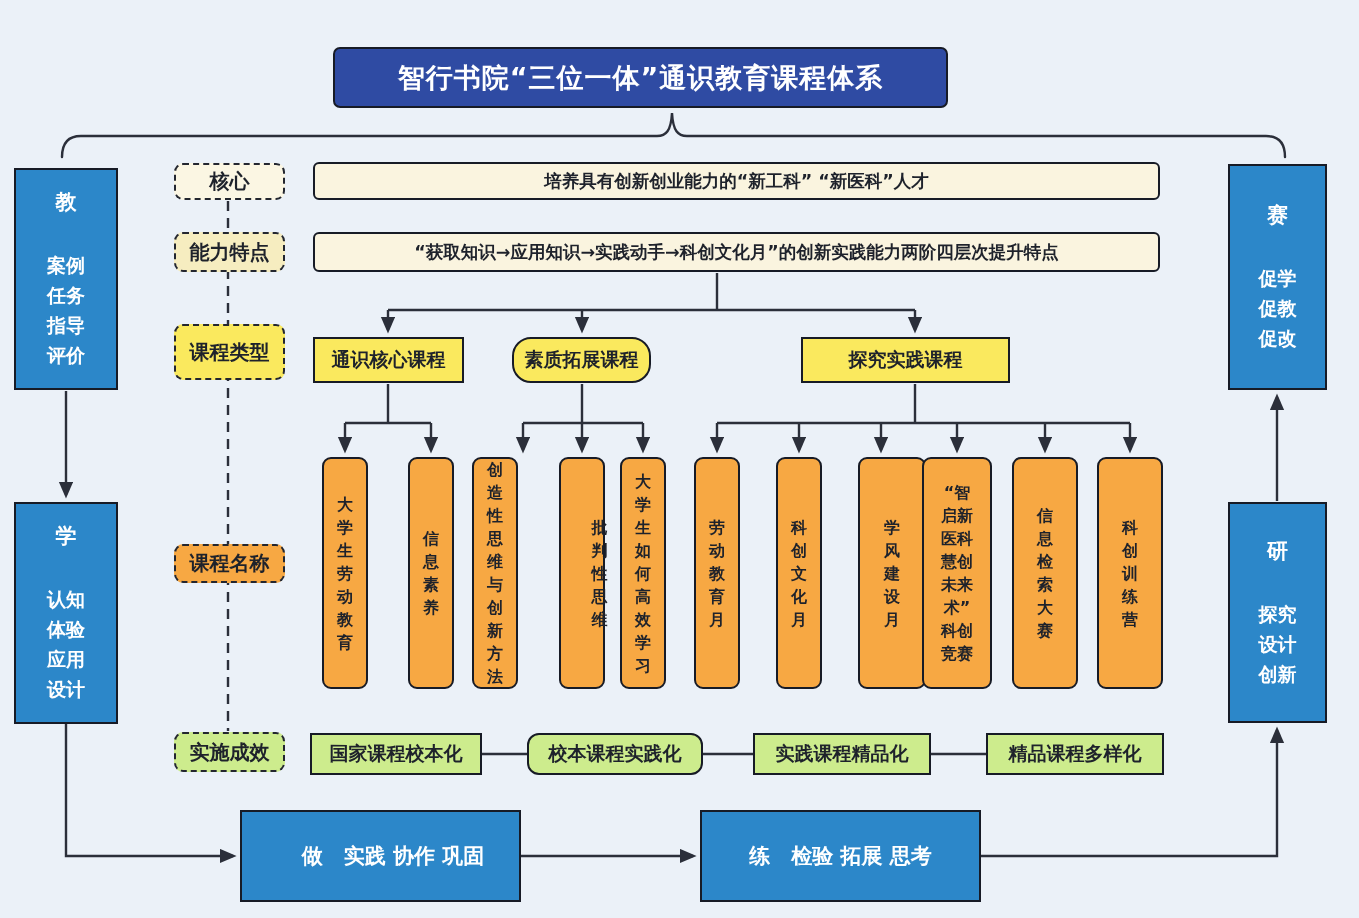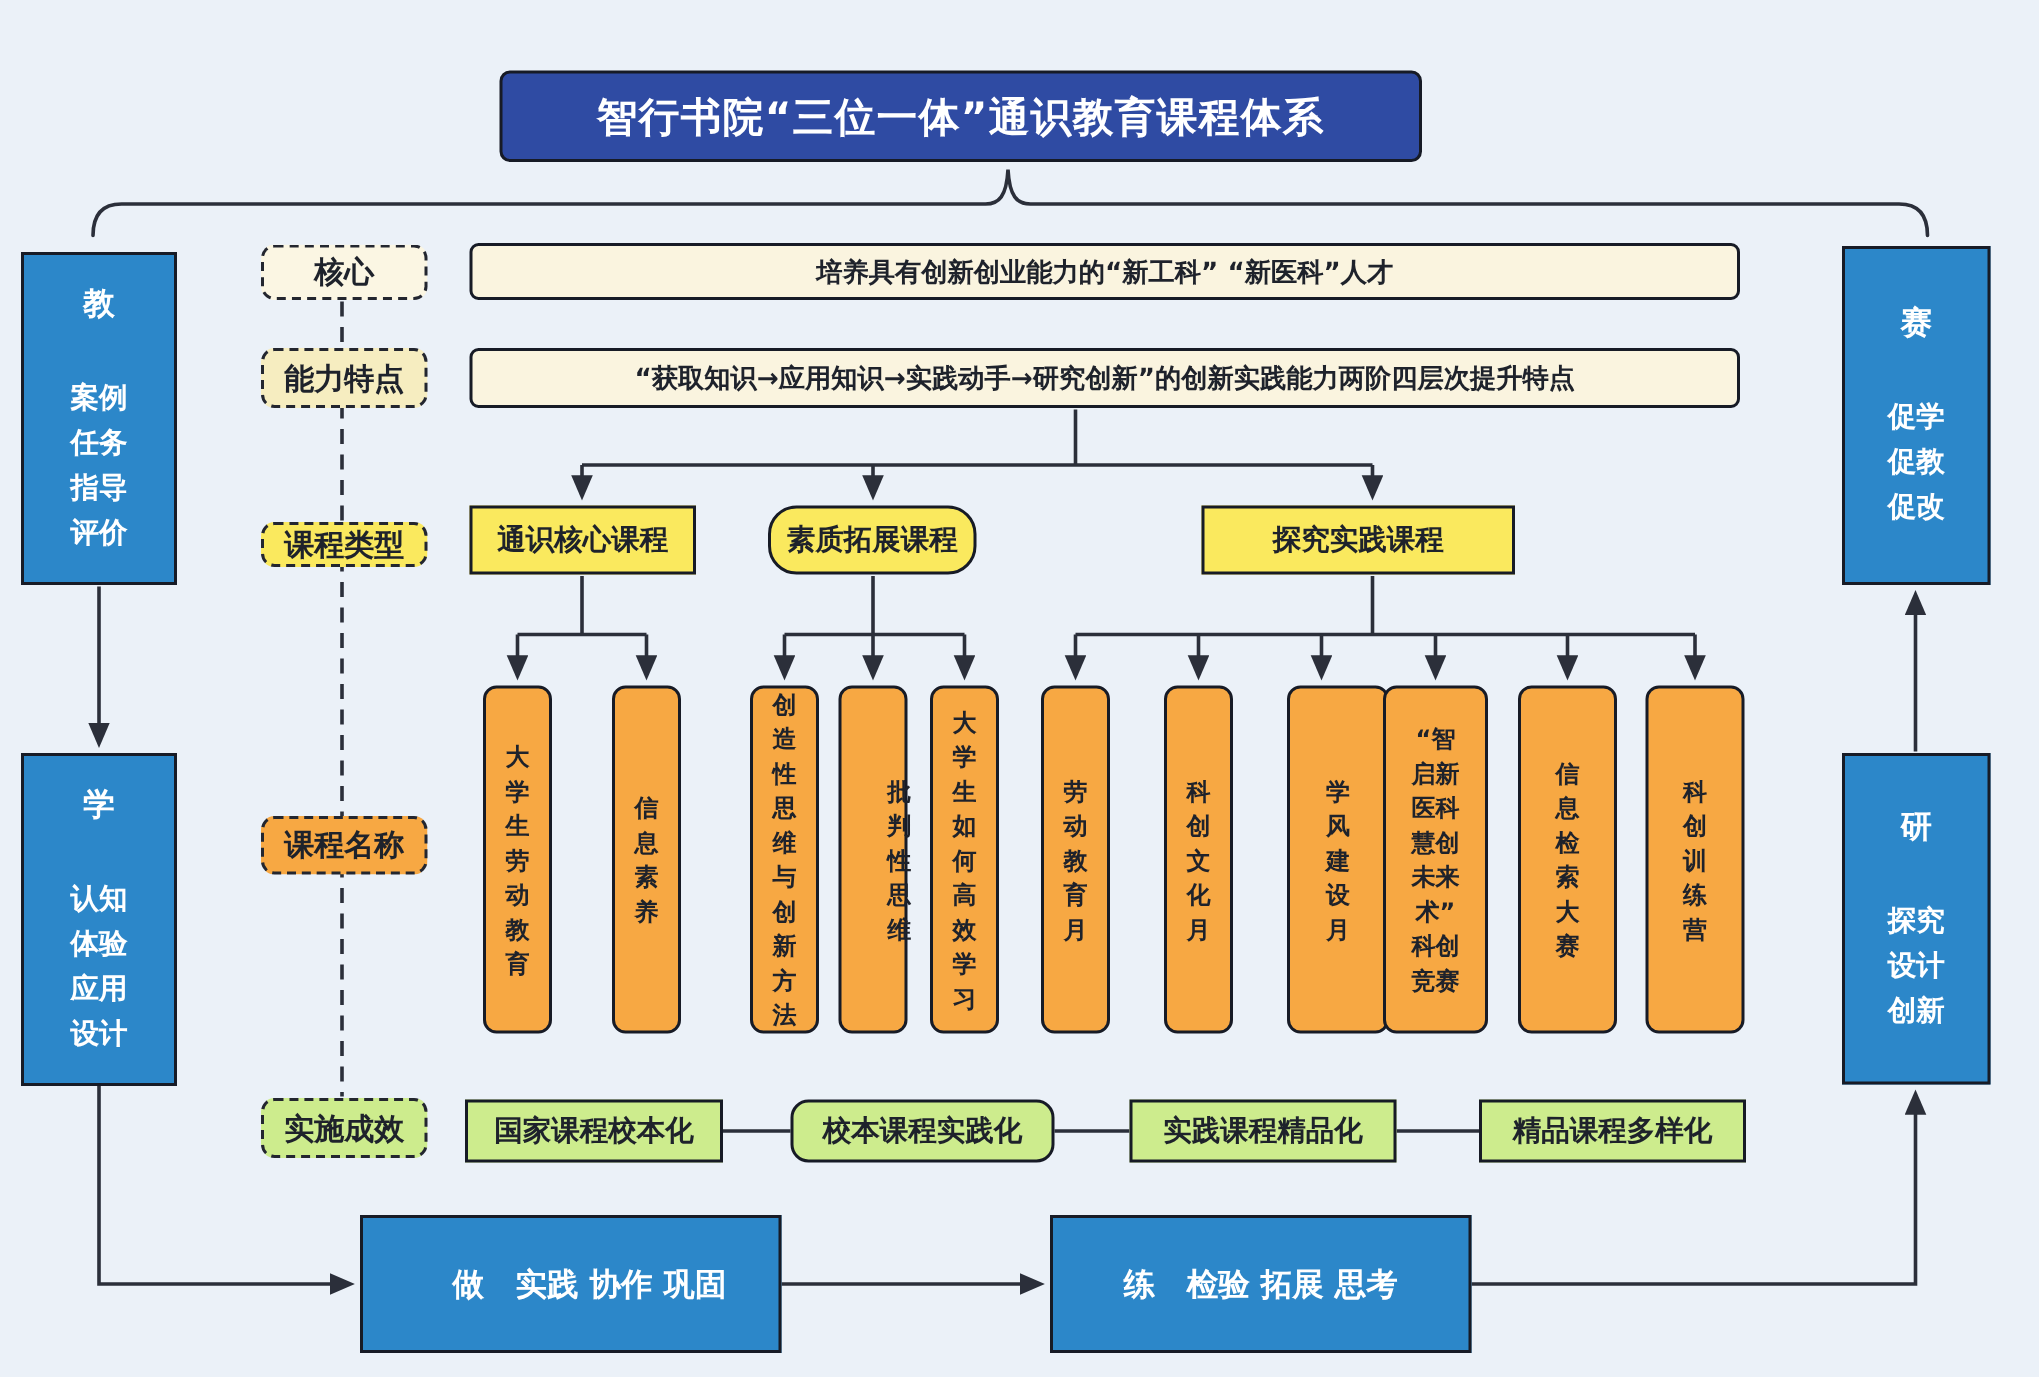--- a/index.html
+++ b/index.html
@@ -36,21 +36,21 @@
   .compete{left:1228px;top:164px;width:99px;height:226px;}
   .research{left:1228px;top:502px;width:99px;height:221px;}
 
   
   .rowlabel{
     left:174px;width:111px;border:2.5px dashed #23262F;border-radius:9px;
     font-size:20px;
   }
   .lab-core{top:163px;height:37px;background:var(--cream-light);}
   .lab-ability{top:232px;height:40px;background:var(--butter);}
-  .lab-types{top:348px;height:30px;background:var(--yellow);text-align:center;}
+  .lab-types{top:324px;height:56px;background:var(--yellow);text-align:center;}
   .lab-names{top:544px;height:39px;background:var(--orange);}
   .lab-outcomes{top:732px;height:40px;background:var(--green);}
 
   
   .statement{
     left:313px;width:847px;background:var(--cream);border:2.5px solid var(--ink);
     border-radius:6px;font-size:17.5px;
   }
   .st-core{top:162px;height:38px;}
   .st-ability{top:232px;height:40px;}
@@ -64,21 +64,21 @@
   
   .course{
     top:457px;height:232px;background:var(--orange);border:2.5px solid var(--ink);
     border-radius:9px;display:flex;align-items:center;justify-content:center;
   }
   .course span{
     display:block;width:18px;word-break:break-all;line-break:anywhere;
     text-align:center;font-size:16px;line-height:23px;
   }
   .n1{left:322px;width:46px;} .n2{left:408px;width:46px;}
-  .n3{left:500px;width:46px;} .n4{left:559px;width:46px;padding-left:35px;} .n5{left:620px;width:46px;}
+  .n3{left:472px;width:46px;} .n4{left:559px;width:46px;padding-left:35px;} .n5{left:620px;width:46px;}
   .n6{left:694px;width:46px;} .n7{left:776px;width:46px;} .n8{left:858px;width:68px;}
   .n9{left:922px;width:70px;} .n10{left:1012px;width:66px;} .n11{left:1097px;width:66px;}
   .n9 span{width:38px;}
 
   
   .outcome{top:733px;height:42px;background:var(--green);border:2.5px solid var(--ink);font-size:19px;}
   .g1{left:310px;width:172px;} .g2{left:527px;width:176px;border-radius:12px;}
   .g3{left:753px;width:178px;} .g4{left:986px;width:178px;}
 
   
@@ -180,21 +180,21 @@
 创新</span>
   </div>
 
   <div class="abs center rowlabel lab-core">核心</div>
   <div class="abs center rowlabel lab-ability">能力特点</div>
   <div class="abs center rowlabel lab-types">课程类型</div>
   <div class="abs center rowlabel lab-names">课程名称</div>
   <div class="abs center rowlabel lab-outcomes">实施成效</div>
 
   <div class="abs center statement st-core">培养具有创新创业能力的“新工科” “新医科”人才</div>
-  <div class="abs center statement st-ability">“获取知识→应用知识→实践动手→研究创新”的创新实践能力两阶四层次提升特点</div>
+  <div class="abs center statement st-ability">“获取知识→应用知识→实践动手→科创文化月”的创新实践能力两阶四层次提升特点</div>
 
   <div class="abs center ctype t1">通识核心课程</div>
   <div class="abs center ctype t2">素质拓展课程</div>
   <div class="abs center ctype t3">探究实践课程</div>
 
   <div class="abs course n1">
       <span>大学生劳动教育</span>
     </div>
   <div class="abs course n2">
       <span>信息素养</span>

